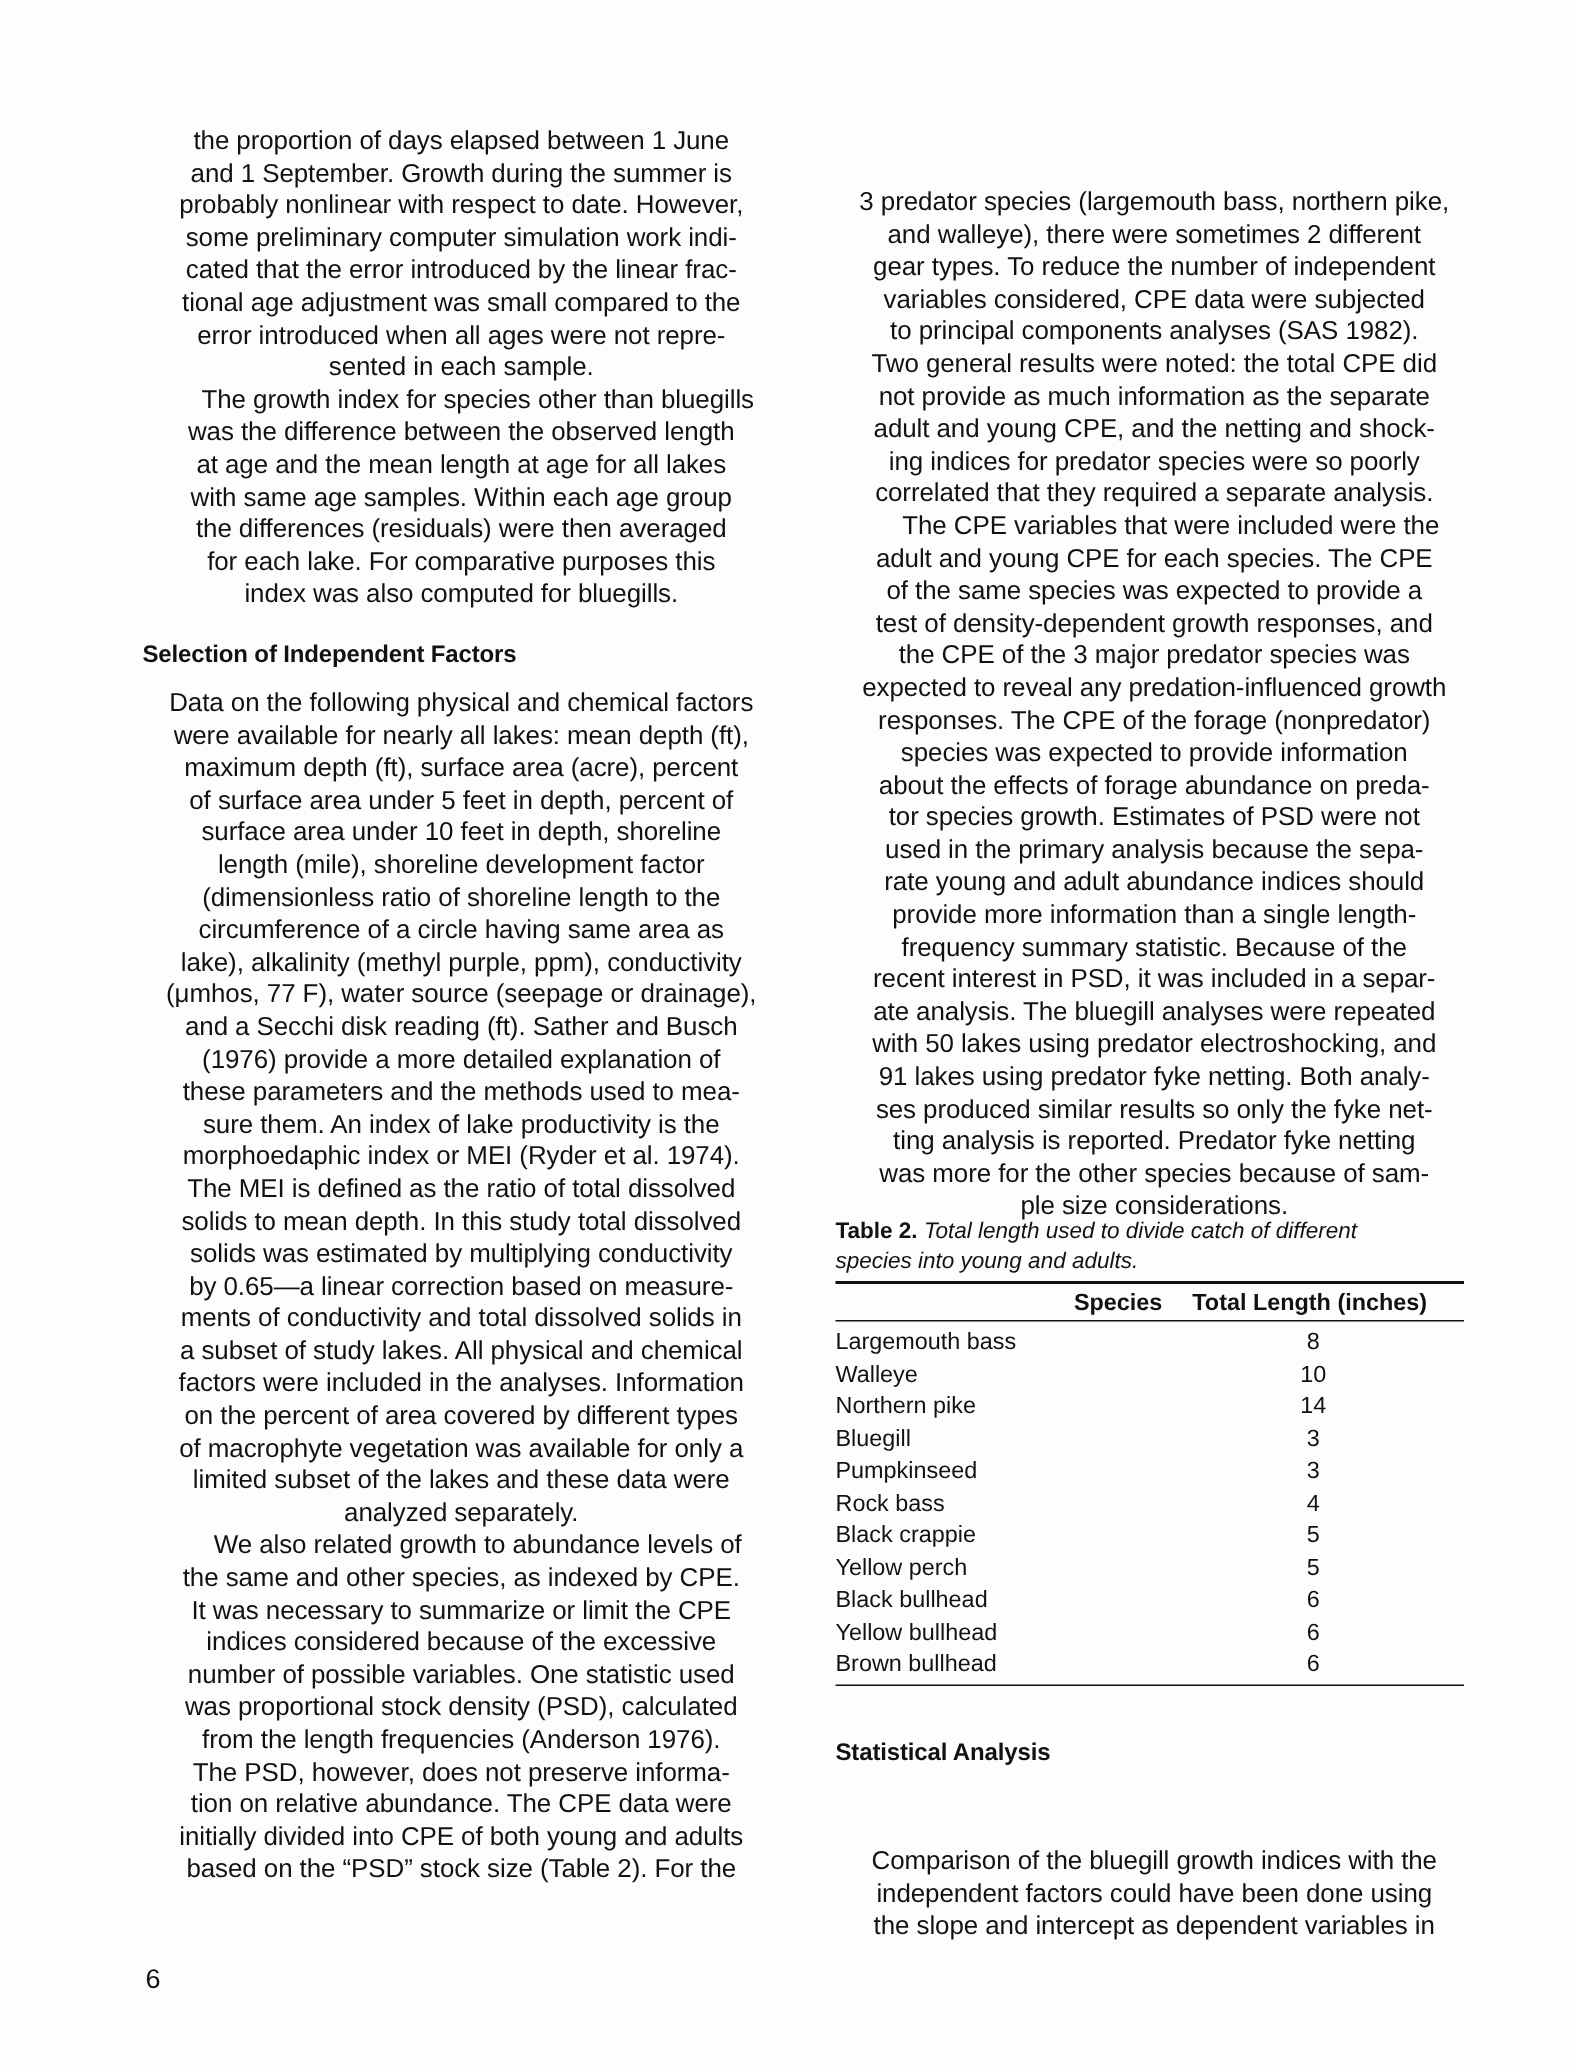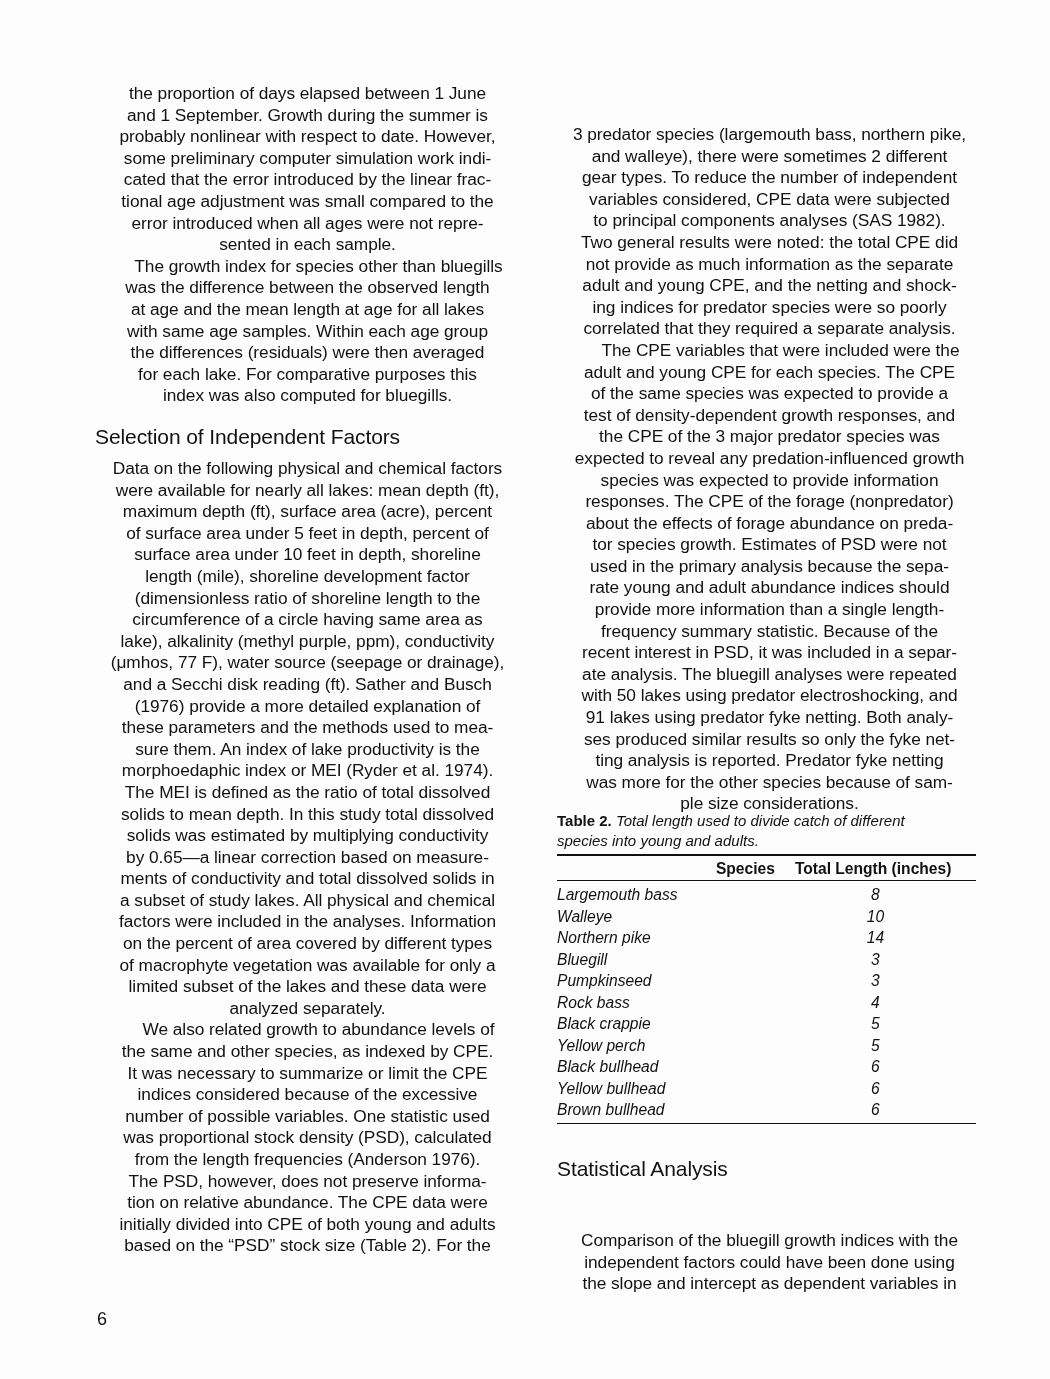--- a/index.html
+++ b/index.html
@@ -36,22 +36,22 @@
       margin: 0;
       text-align: center;
       white-space: normal;
       letter-spacing: -0.05px;
     }
 
     .line { display: block; white-space: nowrap; }
     .line.first-indent { padding-left: 22px; }
 
     .section-heading {
-      font-size: 21px;
-      font-weight: normal;
+      font-size: 16px;
+      font-weight: bold;
       margin: 0;
       line-height: 26px;
       letter-spacing: -0.1px;
     }
 
     .table-block {
       position: absolute;
       left: 557px;
       top: 811px;
       width: 419px;
@@ -81,21 +81,20 @@
       font-weight: bold;
       text-align: right;
       padding: 4px 0 3px 0;
       line-height: 17px;
     }
     table.data th.len { text-align: left; padding-left: 20px; }
     table.data td {
       padding: 0;
       line-height: 21.5px;
       height: 21.5px;
-      font-style: italic;
     }
     table.data td.val { text-align: center; padding-left: 0; }
     table.data tr.first-row td { padding-top: 3px; }
     .page-number {
       position: absolute;
       left: 97px;
       top: 1309px;
       font-size: 18px;
     }
     .heading-left { position: absolute; left: 95px; top: 424px; }
@@ -187,22 +186,22 @@
       <span class="line">ing indices for predator species were so poorly</span>
       <span class="line">correlated that they required a separate analysis.</span>
     </p>
     <p class="para">
       <span class="line first-indent">The CPE variables that were included were the</span>
       <span class="line">adult and young CPE for each species.  The CPE</span>
       <span class="line">of the same species was expected to provide a</span>
       <span class="line">test of density-dependent growth responses, and</span>
       <span class="line">the CPE of the 3 major predator species was</span>
       <span class="line">expected to reveal any predation-influenced growth</span>
+      <span class="line">responses.  The CPE of the forage (nonpredator)</span>
       <span class="line">species was expected to provide information</span>
-      <span class="line">responses.  The CPE of the forage (nonpredator)</span>
       <span class="line">about the effects of forage abundance on preda-</span>
       <span class="line">tor species growth.  Estimates of PSD were not</span>
       <span class="line">used in the primary analysis because the sepa-</span>
       <span class="line">rate young and adult abundance indices should</span>
       <span class="line">provide more information than a single length-</span>
       <span class="line">frequency summary statistic.  Because of the</span>
       <span class="line">recent interest in PSD, it was included in a separ-</span>
       <span class="line">ate analysis.  The bluegill analyses were repeated</span>
       <span class="line">with 50 lakes using predator electroshocking, and</span>
       <span class="line">91 lakes using predator fyke netting.  Both analy-</span>

